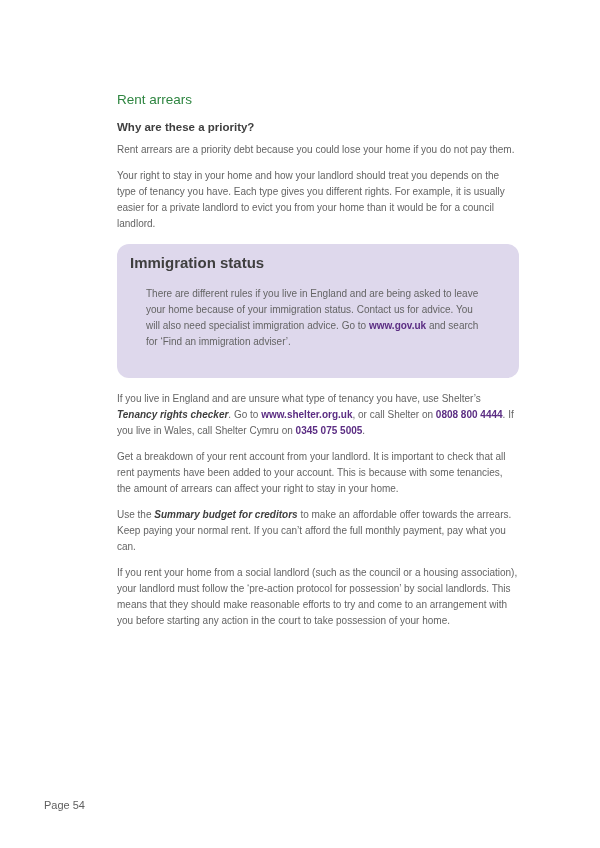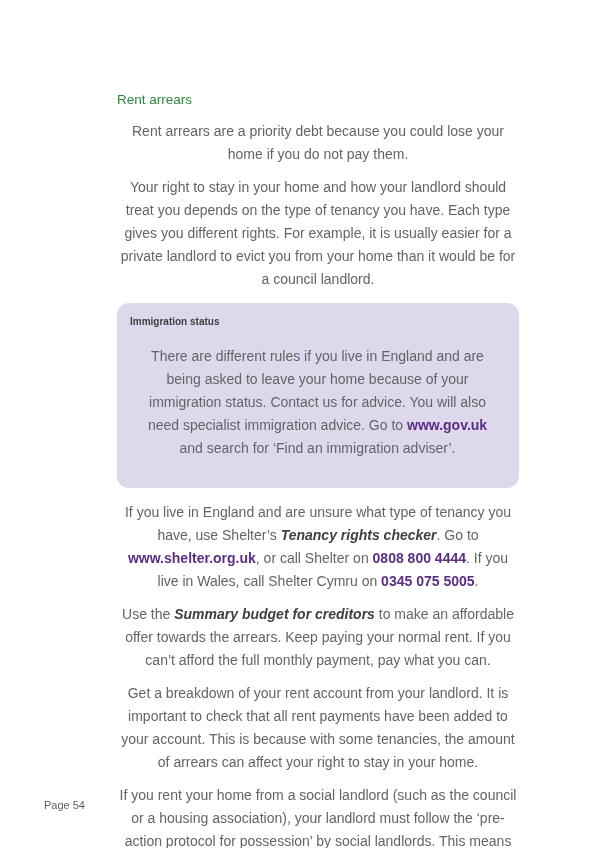--- a/index.html
+++ b/index.html
@@ -23,34 +23,33 @@
     line-height: 16px;
   }
   .subhead {
     font-size: 11.5px;
     font-weight: bold;
     color: var(--subhead-gray, #3f3f3f);
     margin: 4px 0 7px 0;
     line-height: 15px;
   }
   p.body {
-    font-size: 14px;
+    font-size: 10px;
     color: var(--body-gray, #646464);
-    line-height: 23px;
+    line-height: 16px;
     margin: 0 0 10px 0;
-    text-align: center;
   }
   .callout {
     background: var(--box-bg, #ded8ec);
     border-radius: 12px;
     padding: 11px 14px 12px 13px;
     margin: 12px 0 13px 0;
   }
   .callout .callout-title {
-    font-size: 10px;
+    font-size: 15px;
     font-weight: bold;
     color: var(--subhead-gray, #3f3f3f);
     margin: 0 0 7px 0;
     line-height: 15px;
   }
   .callout p.body { margin: 16px; max-width: 352px; }
   .seg-n { }
   .seg-b { font-weight: bold; color: var(--subhead-gray, #3f3f3f); font-style: italic; }
   .seg-link { font-weight: bold; color: var(--link-purple, #5b2d83); }
   .footer {
@@ -60,26 +59,27 @@
     color: #5f5f5f;
   }
 </style>
 </head>
 <body>
 
 <div class="page">
   <div class="content">
     <h1 class="page-title">Rent arrears</h1>
     <div id="sections">
+        <div class="subhead">Why are these a priority?</div>
         <p class="body"><span class="seg-n">Rent arrears are a priority debt because you could lose your home if you do not pay them.</span></p>
         <p class="body"><span class="seg-n">Your right to stay in your home and how your landlord should treat you depends on the type of tenancy you have. Each type gives you different rights. For example, it is usually easier for a private landlord to evict you from your home than it would be for a council landlord.</span></p>
         <div class="callout">
           <div class="callout-title">Immigration status</div>
           <p class="body"><span class="seg-n">There are different rules if you live in England and are being asked to leave your home because of your immigration status. Contact us for advice. You will also need specialist immigration advice. Go to </span><span class="seg-link">www.gov.uk</span><span class="seg-n"> and search for ‘Find an immigration adviser’.</span></p>
         </div>
         <p class="body"><span class="seg-n">If you live in England and are unsure what type of tenancy you have, use Shelter’s </span><span class="seg-b">Tenancy rights checker</span><span class="seg-n">. Go to </span><span class="seg-link">www.shelter.org.uk</span><span class="seg-n">, or call Shelter on </span><span class="seg-link">0808 800 4444</span><span class="seg-n">. If you live in Wales, call Shelter Cymru on </span><span class="seg-link">0345 075 5005</span><span class="seg-n">.</span></p>
+        <p class="body"><span class="seg-n">Get a breakdown of your rent account from your landlord. It is important to check that all rent payments have been added to your account. This is because with some tenancies, the amount of arrears can affect your right to stay in your home.</span></p>
         <p class="body"><span class="seg-n">Use the </span><span class="seg-b">Summary budget for creditors</span><span class="seg-n"> to make an affordable offer towards the arrears. Keep paying your normal rent. If you can’t afford the full monthly payment, pay what you can.</span></p>
-        <p class="body"><span class="seg-n">Get a breakdown of your rent account from your landlord. It is important to check that all rent payments have been added to your account. This is because with some tenancies, the amount of arrears can affect your right to stay in your home.</span></p>
         <p class="body"><span class="seg-n">If you rent your home from a social landlord (such as the council or a housing association), your landlord must follow the ‘pre-action protocol for possession’ by social landlords. This means that they should make reasonable efforts to try and come to an arrangement with you before starting any action in the court to take possession of your home.</span></p>
       </div>
   </div>
   <div class="footer">Page 54</div>
 </div>
 
 </body></html>

